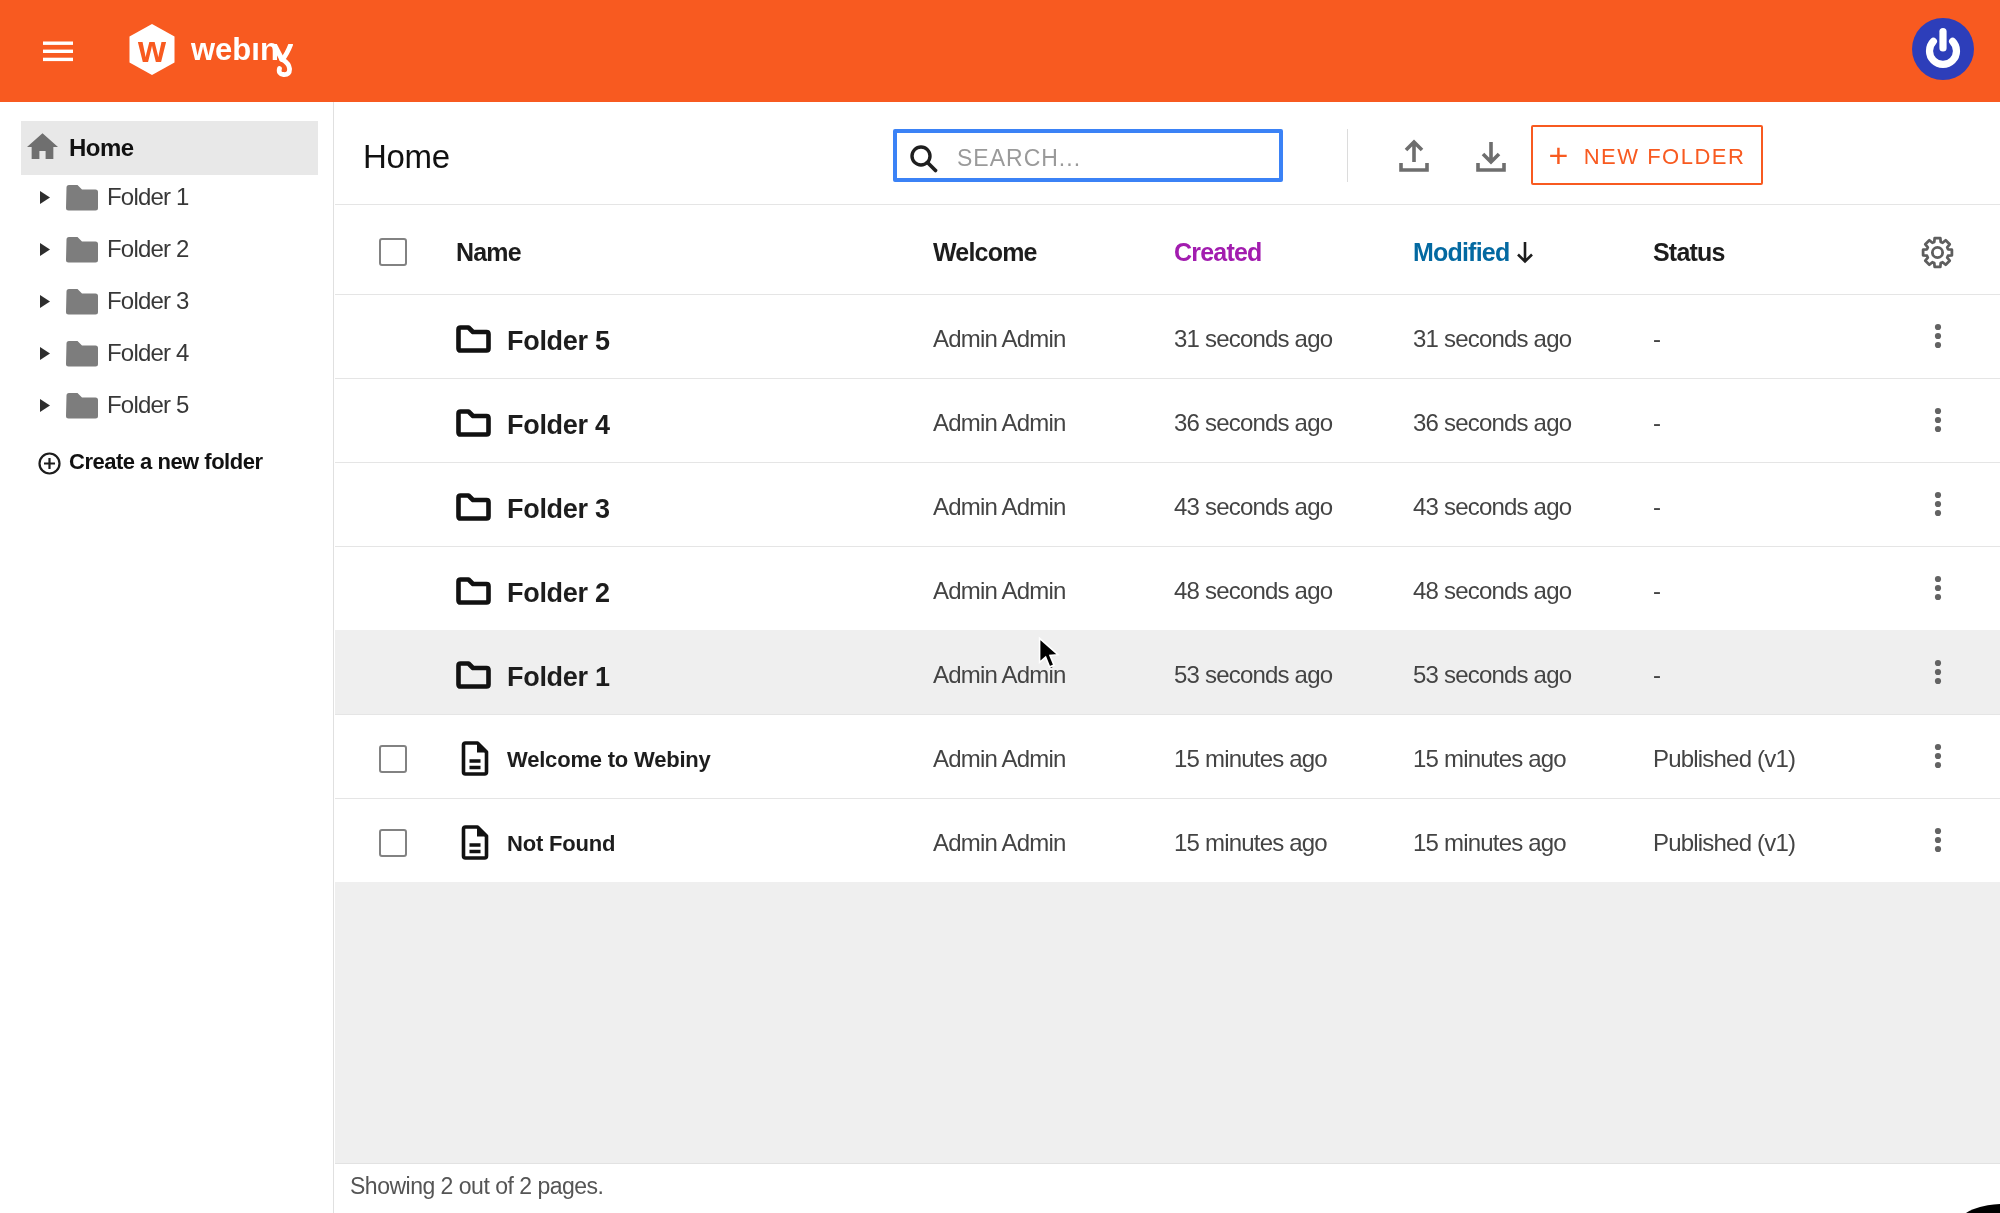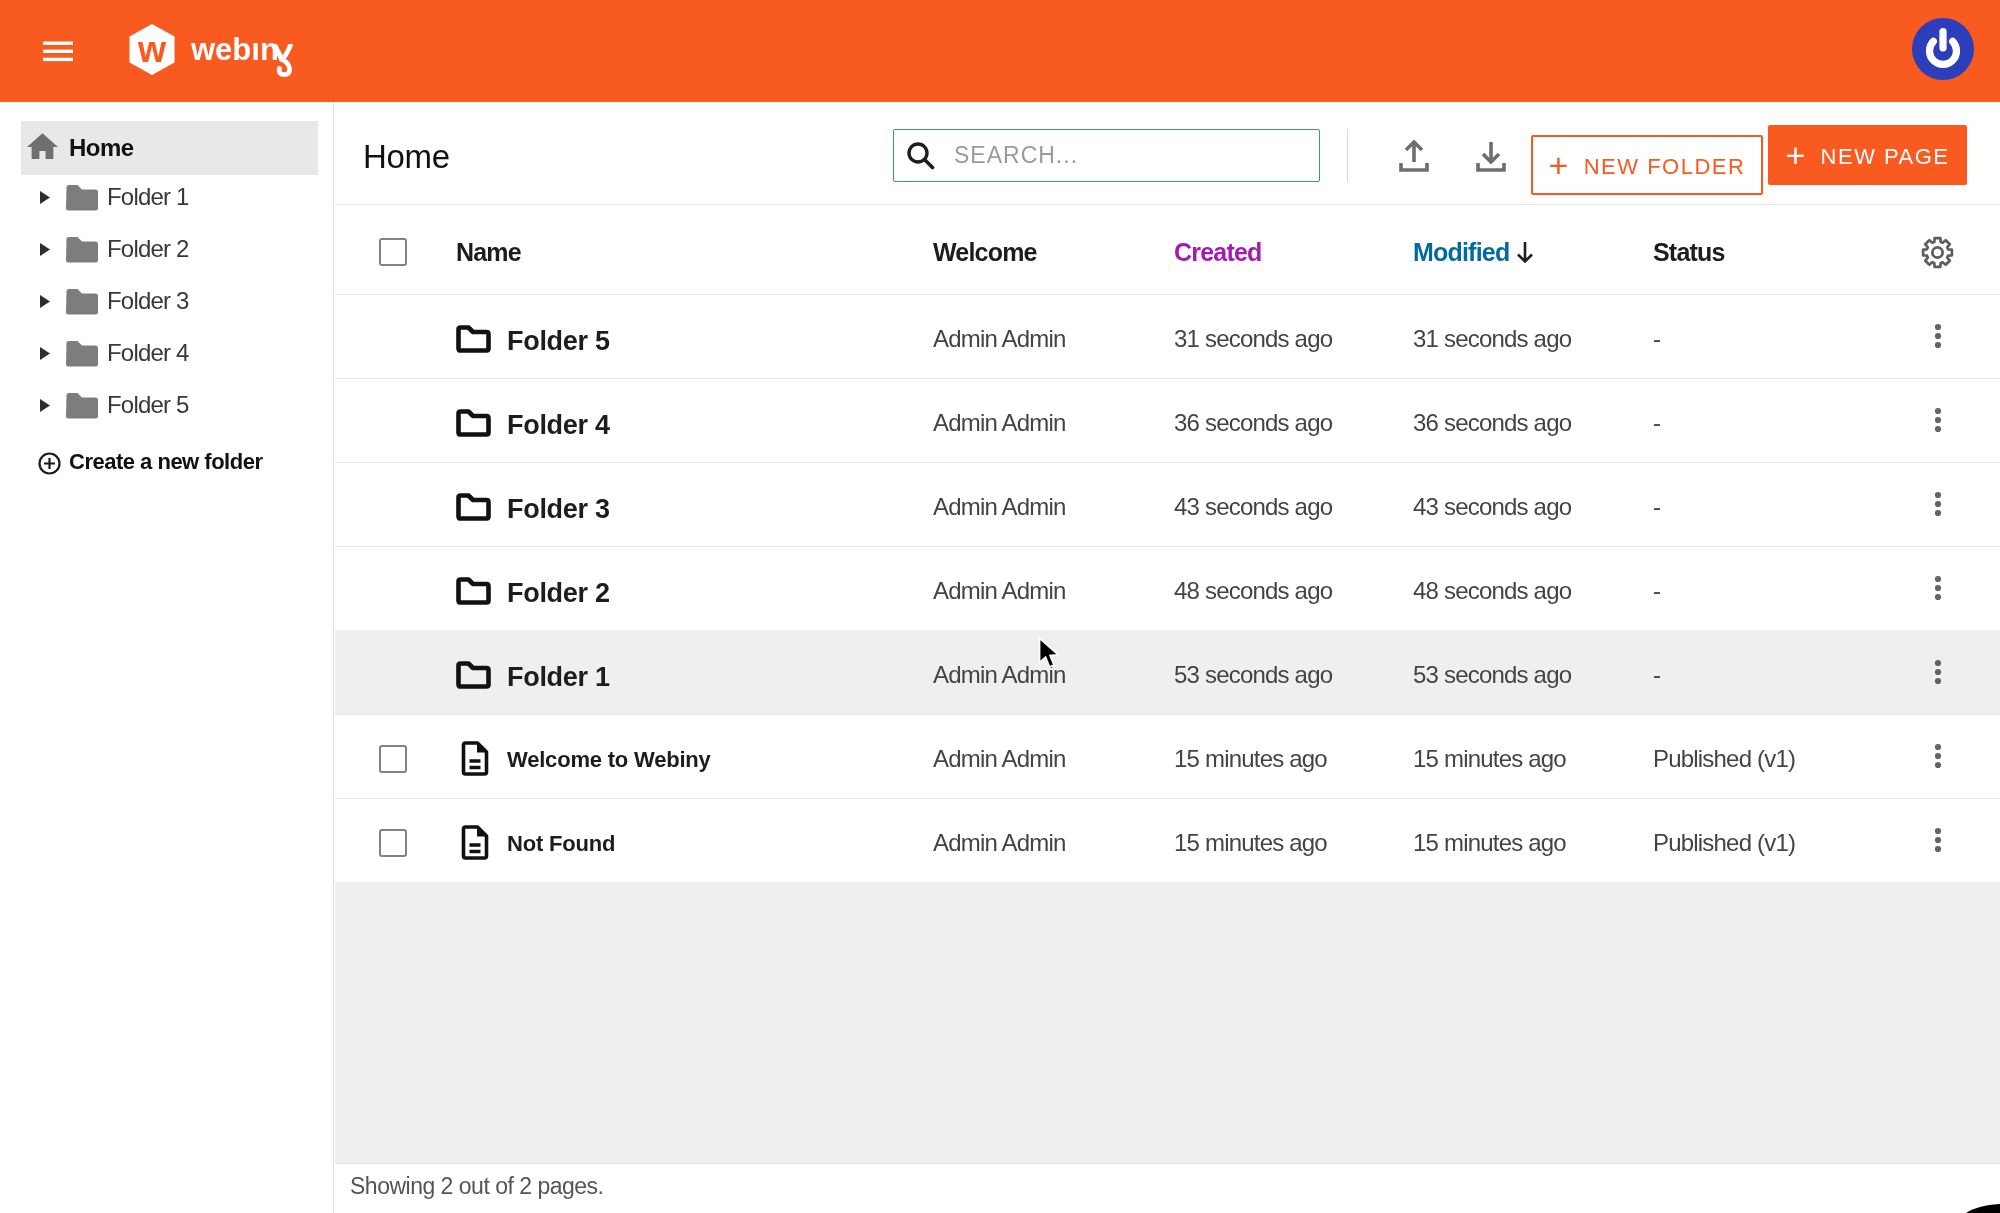--- a/index.html
+++ b/index.html
@@ -99,38 +99,37 @@
   <svg class="abs" style="left:38px;top:350px" width="23" height="23" viewBox="0 0 23 23">
     <circle cx="11.5" cy="11.5" r="10" fill="none" stroke="#1c1c1c" stroke-width="2.2"></circle>
     <path d="M11.5 6 v11 M6 11.5 h11" stroke="#1c1c1c" stroke-width="2.2"></path>
   </svg>
   <div class="abs" style="left:69px;top:347px;font-size:22px;letter-spacing:-0.5px;font-weight:bold;color:#111;">Create a new folder</div>
 </div>
 
 <div id="main">
 
   <div class="abs" style="left:28px;top:36px;font-size:33px;letter-spacing:-0.3px;color:#111;">Home</div>
-  <div class="abs" style="left:558px;top:27px;width:427px;height:53px;border:1px solid #3b82f6;border-radius:2px;background:#fff;">
+  <div class="abs" style="left:558px;top:27px;width:390px;height:53px;border:4px solid #3b82f6;border-radius:2px;background:#fff;">
     <svg class="abs" style="left:12px;top:11px" width="30" height="30" viewBox="0 0 30 30">
       <circle cx="12" cy="12" r="9" fill="none" stroke="#1e1e1e" stroke-width="3.4"></circle>
       <path d="M18.5 18.5 L26.5 26.5" stroke="#1e1e1e" stroke-width="3.8" stroke-linecap="round"></path>
     </svg>
     <div class="abs" style="left:60px;top:0;height:51px;line-height:51px;font-size:23px;letter-spacing:1px;color:#9a9a9a;">SEARCH...</div>
   </div>
   <div class="abs" style="left:1012px;top:27px;width:1px;height:53px;background:#dcdcdc;"></div>
   <svg class="abs" style="left:1063px;top:36px" width="32" height="36" viewBox="0 0 32 36">
     <path d="M16 24 V5 M8 12 L16 4 L24 12" fill="none" stroke="#6e6e6e" stroke-width="3.6"></path>
     <path d="M3 25 v7 h26 v-7" fill="none" stroke="#6e6e6e" stroke-width="3.6"></path>
   </svg>
   <svg class="abs" style="left:1140px;top:36px" width="32" height="36" viewBox="0 0 32 36">
     <path d="M16 4 V23 M8 16 L16 24 L24 16" fill="none" stroke="#6e6e6e" stroke-width="3.6"></path>
     <path d="M3 25 v7 h26 v-7" fill="none" stroke="#6e6e6e" stroke-width="3.6"></path>
   </svg>
-  <div class="abs" style="left:1196px;top:23px;width:232px;height:60px;border:2px solid #f85a20;border-radius:2px;background:#fff;color:#f85a20;text-align:center;line-height:56px;font-size:22px;letter-spacing:1.5px;white-space:nowrap;margin-top:10px;"><span style="font-size:34px;font-weight:400;vertical-align:-3px;letter-spacing:0;">+</span>&nbsp;&nbsp;NEW FOLDER</div>
-  <div class="abs" style="left:1433px;top:23px;width:199px;height:60px;border-radius:2px;background:#f85a20;color:#fff;text-align:center;line-height:60px;font-size:22px;letter-spacing:1.5px;white-space:nowrap;"><span style="font-size:34px;font-weight:400;vertical-align:-3px;letter-spacing:0;">+</span>&nbsp;&nbsp;NEW PAGE</div>
+  <div class="abs" style="left:1196px;top:23px;width:232px;height:60px;border:2px solid #f85a20;border-radius:2px;background:#fff;color:#f85a20;text-align:center;line-height:56px;font-size:22px;letter-spacing:1.5px;white-space:nowrap;"><span style="font-size:34px;font-weight:400;vertical-align:-3px;letter-spacing:0;">+</span>&nbsp;&nbsp;NEW FOLDER</div>
 
   <div class="hairline" style="top:102px"></div>
   <div class="row" style="top:102px;height:90px;">
     <div class="chk" style="margin-top:-11px;"></div>
     <div class="cell" style="left:121px;font-weight:bold;font-size:25px;color:#1d1d1d;">Name</div>
     <div class="cell" style="left:598px;font-weight:bold;font-size:25px;color:#1d1d1d;">Welcome</div>
     <div class="cell" style="left:839px;font-weight:bold;font-size:25px;color:#a21caf;">Created</div>
     <div class="cell" style="left:1078px;font-weight:bold;font-size:25px;color:#0369a1;">Modified</div>
     <svg class="cell" style="left:1180px;height:24px;" width="20" height="24" viewBox="0 0 20 24">
         <path d="M10 2 v19 M3 14.5 L10 21.5 L17 14.5" fill="none" stroke="#1d1d1d" stroke-width="2.6"></path>

